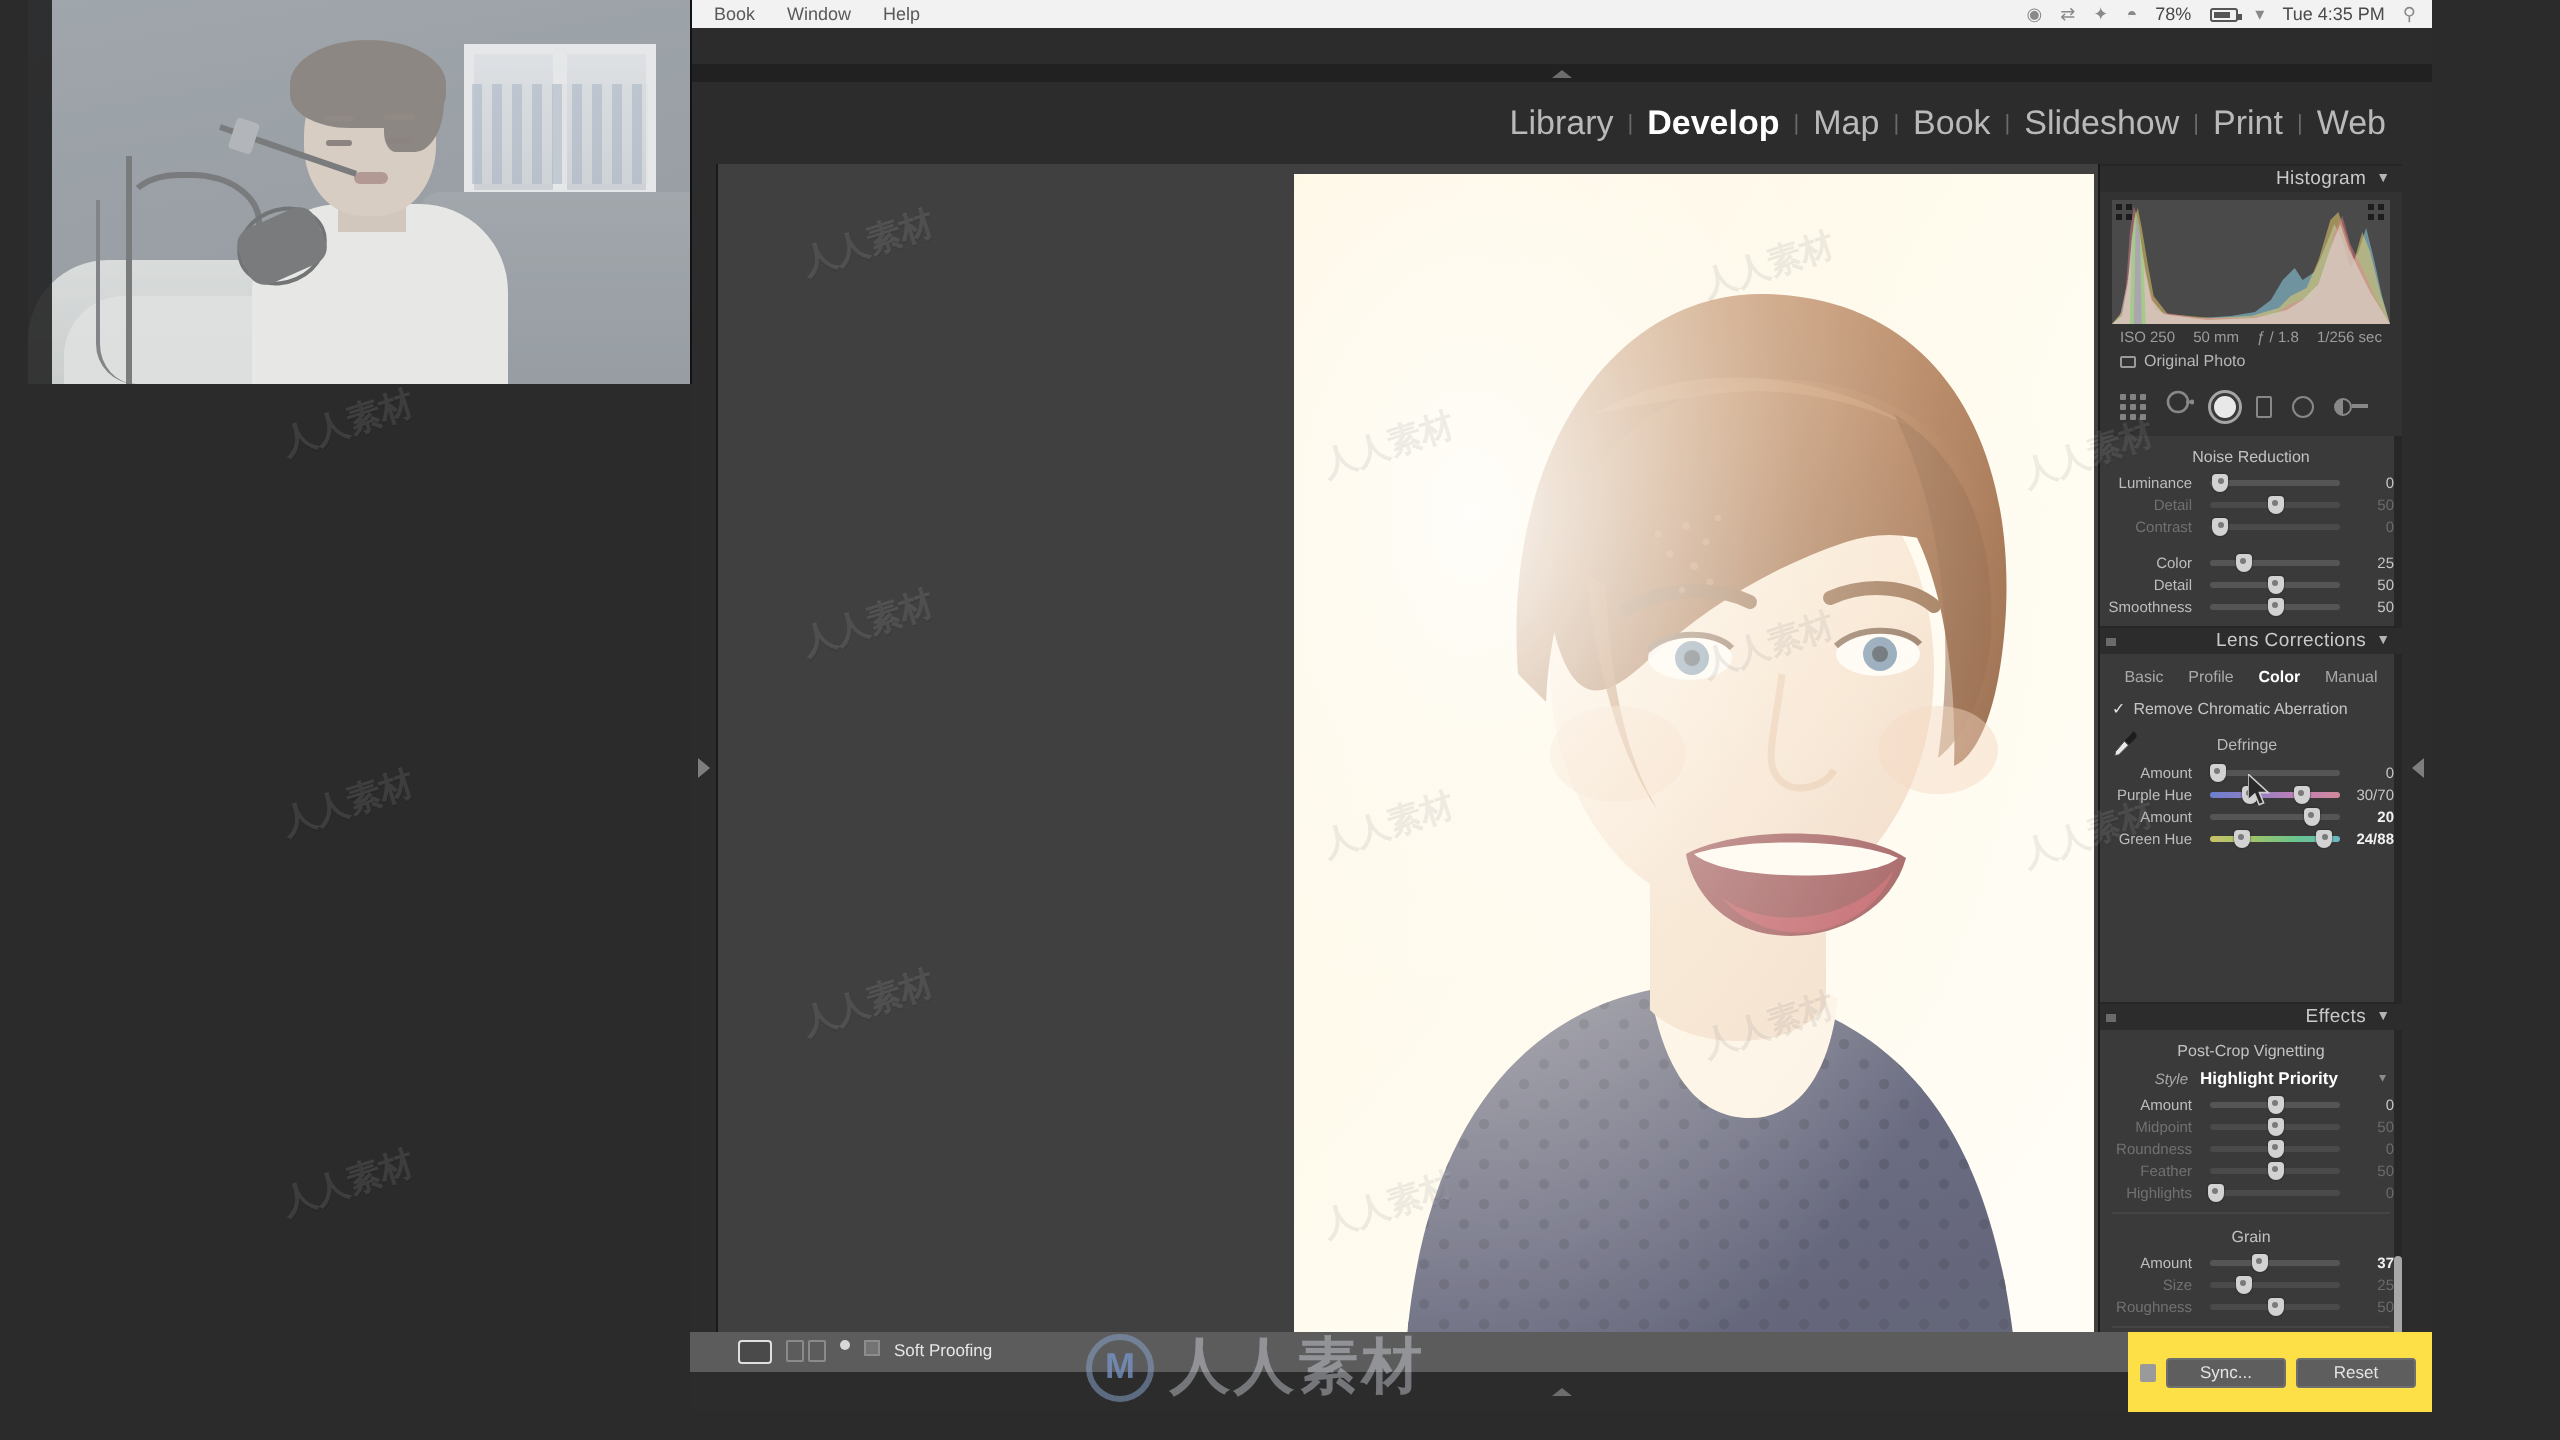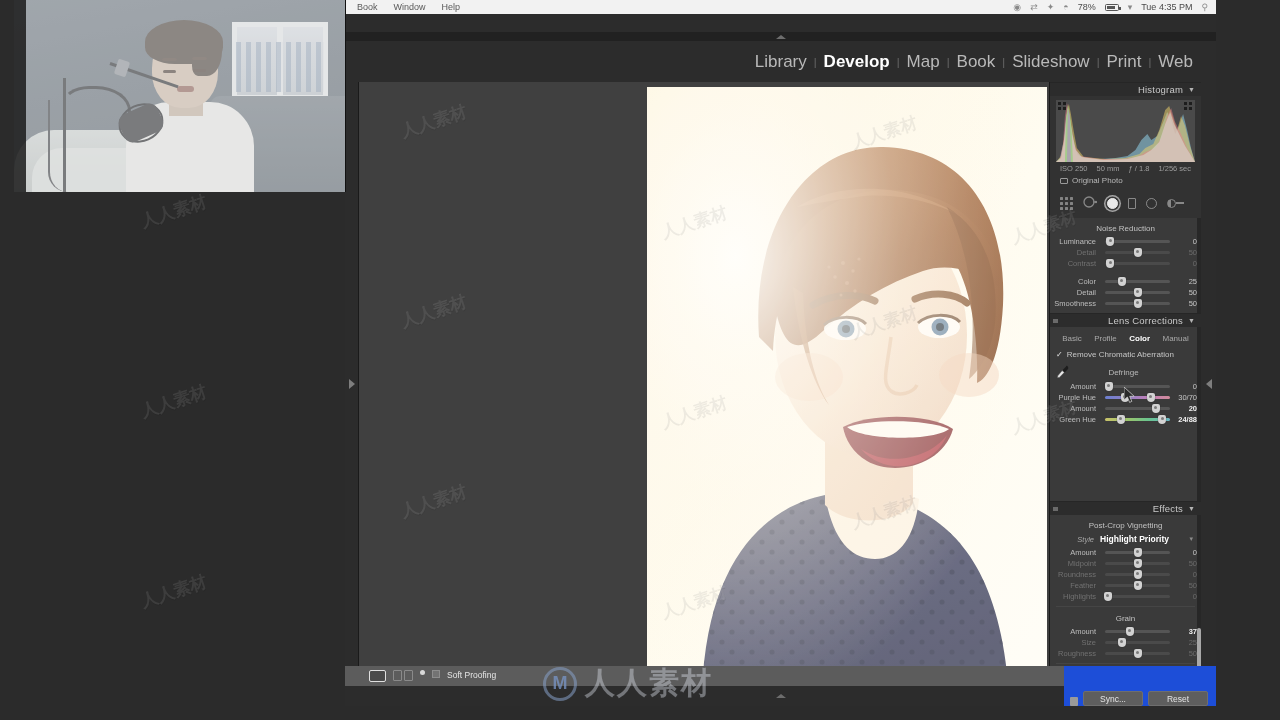--- a/index.html
+++ b/index.html
@@ -279,21 +279,21 @@
   #toolbar .tb-right { margin-left: auto; padding-right: 10px; color:#cfcfcf; font-size:10px;}
 
   #filmstrip-collapse {
     position: absolute; left: 0; bottom: 0; width: 100%; height: 20px;
     background: #2c2c2c; display: flex; align-items: center; justify-content: center;
   }
 
   
   #syncreset {
     position: absolute; right: 0; bottom: 0; width: 152px; height: 40px;
-    background: #1d4ed8; display: flex; align-items: flex-end; gap: 5px;
+    background: #fde047; display: flex; align-items: center; gap: 5px;
     padding: 0 8px 0 6px;
   }
   #syncreset .sq {
     width: 8px; height: 9px; background: #9a9a9a; border-radius: 1px;
   }
   #syncreset .btn {
     flex: 1; height: 15px; background: #5e5e5e;
     border: 1px solid #6e6e6e; border-radius: 2px;
     color: #e4e4e4; font-size: 8.5px;
     display: flex; align-items: center; justify-content: center;

